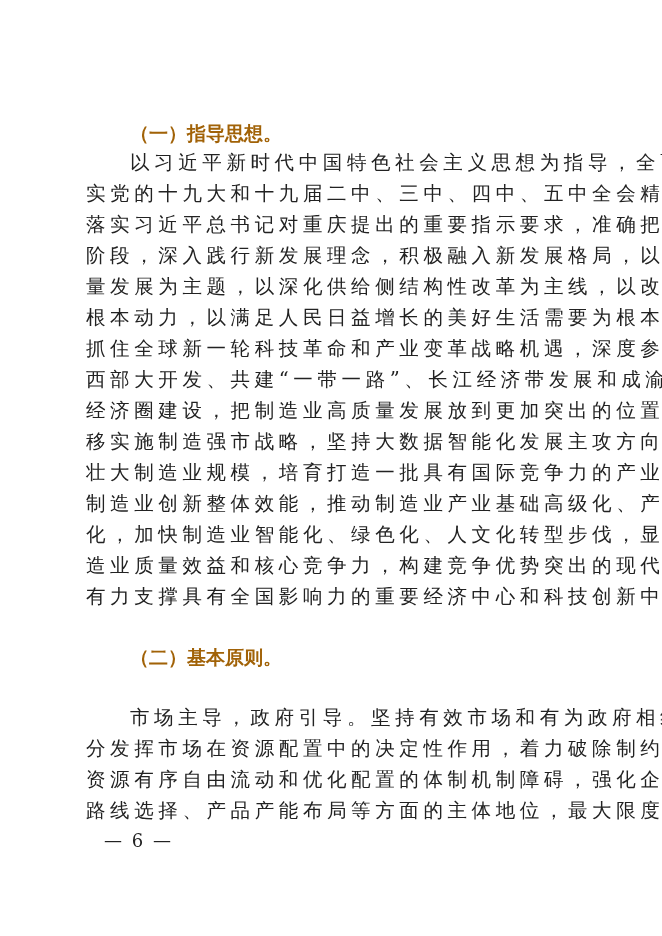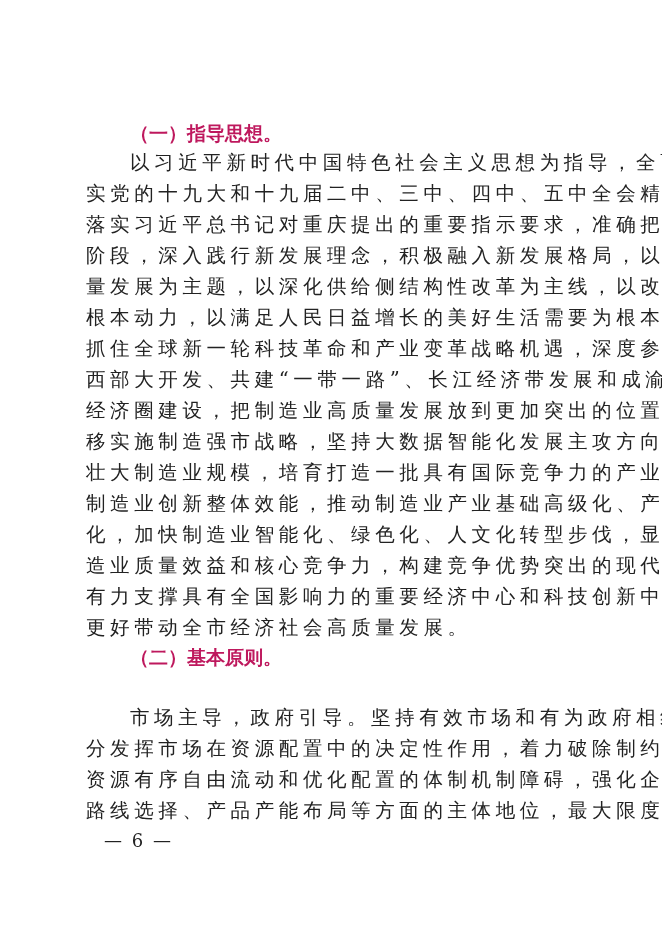--- a/index.html
+++ b/index.html
@@ -1,21 +1,21 @@
 <!DOCTYPE html>
 <html><head>
 <meta charset="utf-8">
 <style>
   html, body { margin:0; padding:0; background:#ffffff; }
   body { width:662px; height:936px; position:relative; overflow:hidden; }
   .page { position:absolute; left:0; top:0; width:662px; height:936px; background:#fff; }
   .heading {
     position:absolute; left:130px;
     font-family:"DejaVu Sans", sans-serif; font-weight:bold;
-    font-size:19px; color:#be185d; line-height:26px; white-space:nowrap;
+    font-size:19px; color:#a16207; line-height:26px; white-space:nowrap;
   }
   .para {
     position:absolute; left:86px; width:492px;
     font-family:"DejaVu Serif", serif; font-size:19.5px; color:#222;
   }
   .line {
     display:block; height:31px; line-height:31px; white-space:nowrap;
     letter-spacing:4.6px; overflow:visible;
   }
   .line.indent { padding-left:44px; }
@@ -41,21 +41,20 @@
     <span class="line">根本动力，以满足人民日益增长的美好生活需要为根本目的，紧紧</span>
     <span class="line">抓住全球新一轮科技革命和产业变革战略机遇，深度参与新时代</span>
     <span class="line">西部大开发、共建“一带一路”、长江经济带发展和成渝地区双城</span>
     <span class="line">经济圈建设，把制造业高质量发展放到更加突出的位置，坚定不</span>
     <span class="line">移实施制造强市战略，坚持大数据智能化发展主攻方向，进一步</span>
     <span class="line">壮大制造业规模，培育打造一批具有国际竞争力的产业集群，增强</span>
     <span class="line">制造业创新整体效能，推动制造业产业基础高级化、产业链现代</span>
     <span class="line">化，加快制造业智能化、绿色化、人文化转型步伐，显著提高制</span>
     <span class="line">造业质量效益和核心竞争力，构建竞争优势突出的现代产业体系，</span>
     <span class="line">有力支撑具有全国影响力的重要经济中心和科技创新中心建设，</span>
-    <span class="line">更好带动全市经济社会高质量发展。</span>
   </div>
 
   <div class="heading" style="top:644px;">（二）基本原则。</div>
 
   <div class="para" style="top:702px;">
     <span class="line indent">市场主导，政府引导。坚持有效市场和有为政府相结合，充</span>
     <span class="line">分发挥市场在资源配置中的决定性作用，着力破除制约各类要素</span>
     <span class="line">资源有序自由流动和优化配置的体制机制障碍，强化企业在技术</span>
     <span class="line">路线选择、产品产能布局等方面的主体地位，最大限度激发市场</span>
   </div>

